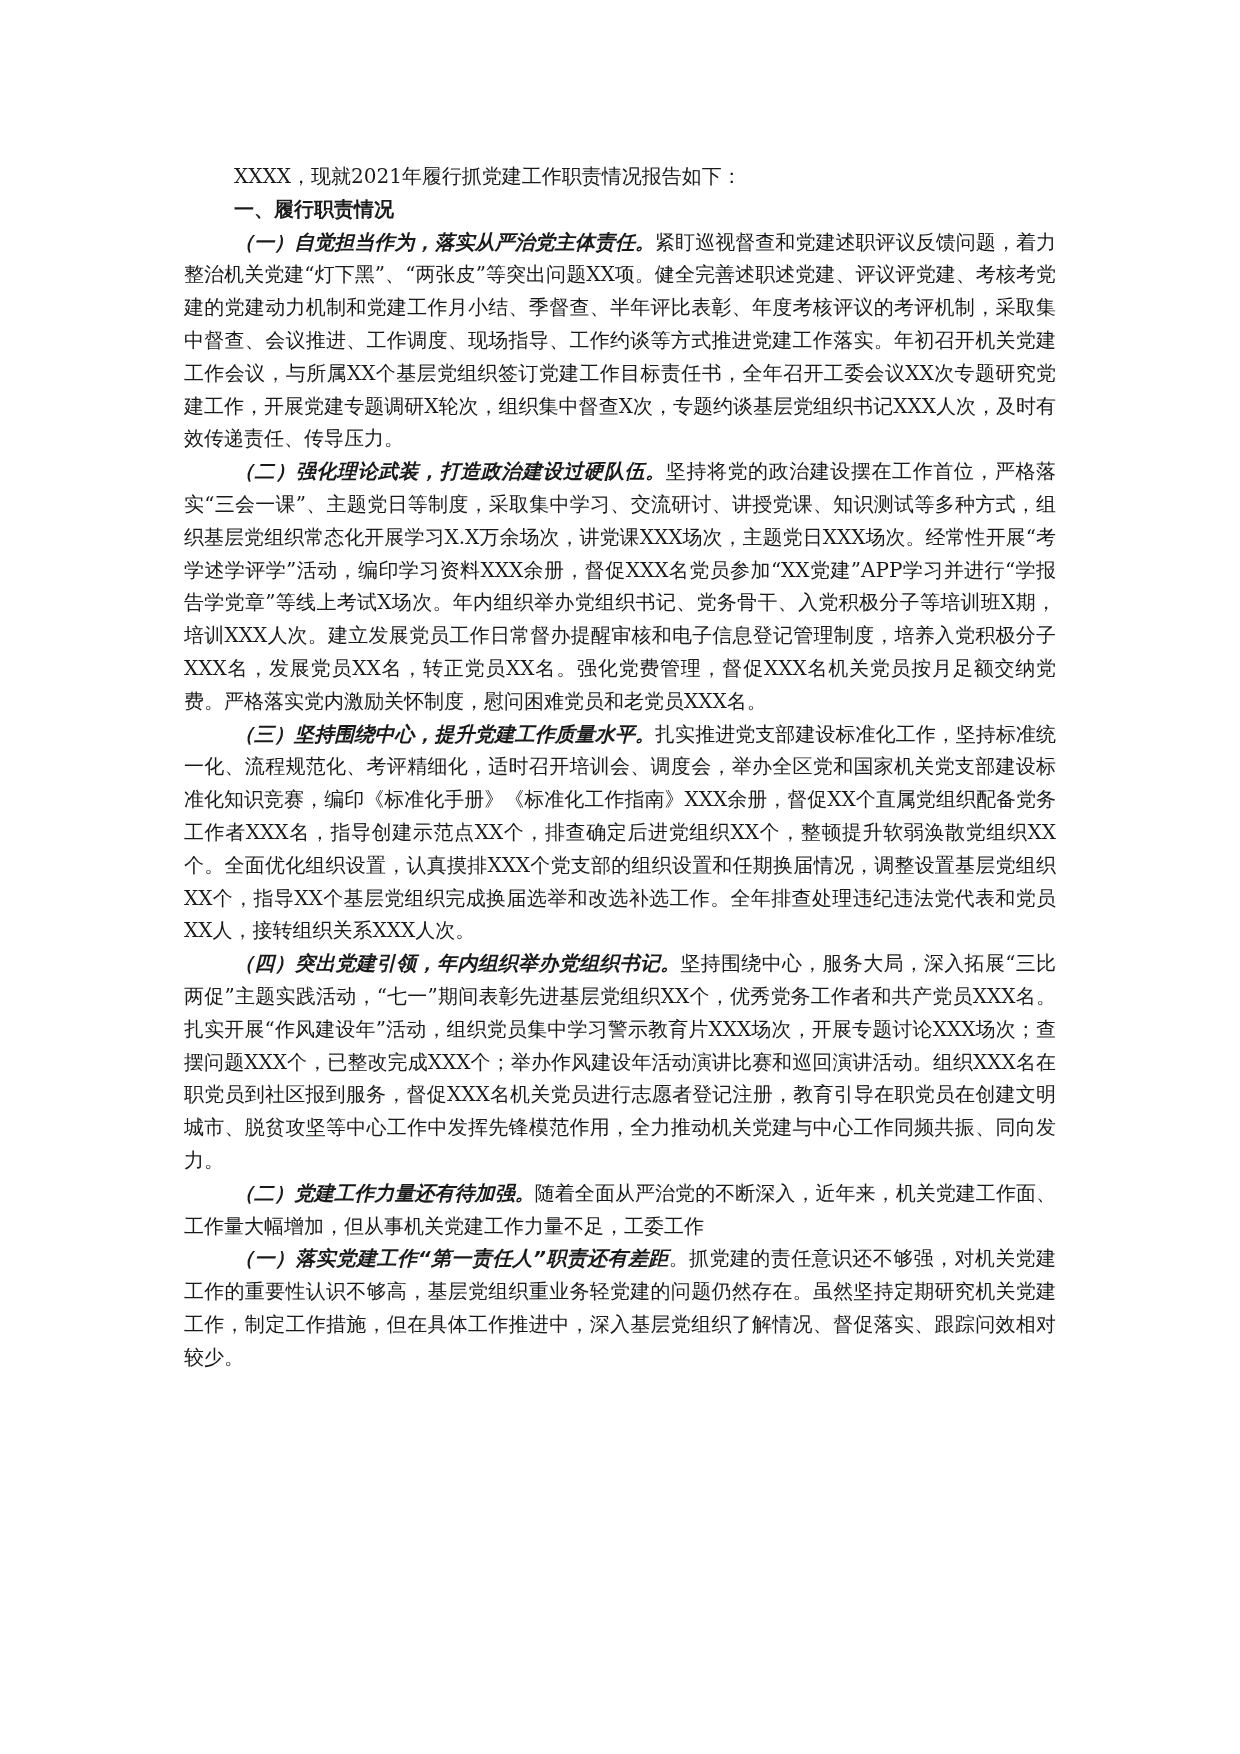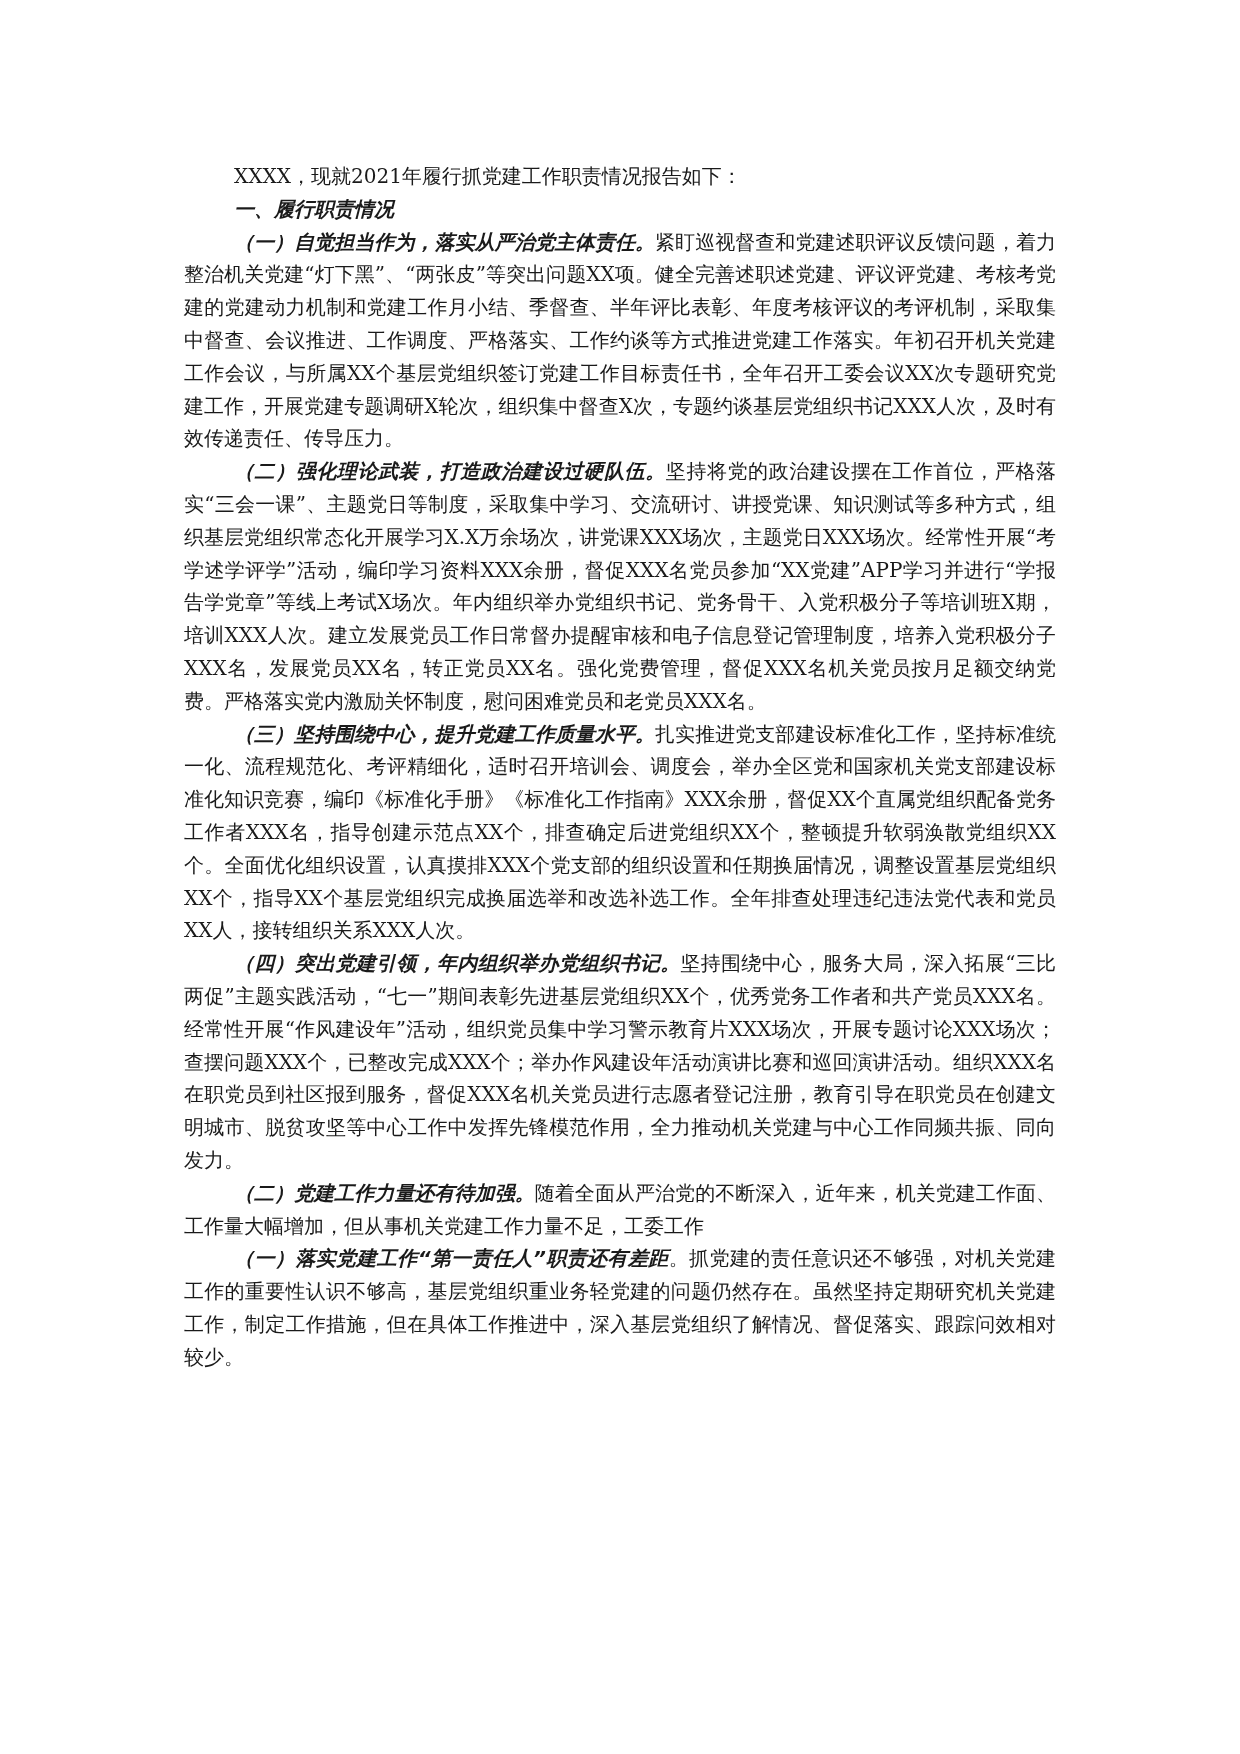--- a/index.html
+++ b/index.html
@@ -1,36 +1,36 @@
 <!DOCTYPE html>
 <html><head>
 <meta charset="utf-8">
 <style>
   html, body { margin:0; padding:0; background:#ffffff; }
   body { width:1240px; height:1754px; position:relative; overflow:hidden; }
   .page { position:absolute; left:184px; top:160px; width:872px; color:#1a1a1a;
           font-family:"DejaVu Serif","Liberation Serif",serif; font-size:20px; line-height:32.8px; }
   p { margin:0; text-align:justify; text-justify:inter-character; }
   .indent { text-indent:50px; }
-  .h1 { font-weight:bold; text-indent:50px; font-family:"DejaVu Sans","Liberation Sans",sans-serif;font-style:italic; }
+  .h1 { font-weight:bold; text-indent:50px; font-family:"DejaVu Sans","Liberation Sans",sans-serif; }
   .lead { font-weight:bold; font-family:"DejaVu Sans","Liberation Sans",sans-serif;font-style:italic; }
 </style>
 </head>
 <body>
 
 <div class="page">
   <p class="indent">XXXX，现就2021年履行抓党建工作职责情况报告如下：</p>
 
   <p class="h1">一、履行职责情况</p>
 
-  <p class="indent"><span class="lead">（一）自觉担当作为，落实从严治党主体责任。</span><span>紧盯巡视督查和党建述职评议反馈问题，着力整治机关党建“灯下黑”、“两张皮”等突出问题XX项。健全完善述职述党建、评议评党建、考核考党建的党建动力机制和党建工作月小结、季督查、半年评比表彰、年度考核评议的考评机制，采取集中督查、会议推进、工作调度、严格落实、工作约谈等方式推进党建工作落实。年初召开机关党建工作会议，与所属XX个基层党组织签订党建工作目标责任书，全年召开工委会议XX次专题研究党建工作，开展党建专题调研X轮次，组织集中督查X次，专题约谈基层党组织书记XXX人次，及时有效传递责任、传导压力。</span></p>
+  <p class="indent"><span class="lead">（一）自觉担当作为，落实从严治党主体责任。</span><span>紧盯巡视督查和党建述职评议反馈问题，着力整治机关党建“灯下黑”、“两张皮”等突出问题XX项。健全完善述职述党建、评议评党建、考核考党建的党建动力机制和党建工作月小结、季督查、半年评比表彰、年度考核评议的考评机制，采取集中督查、会议推进、工作调度、现场指导、工作约谈等方式推进党建工作落实。年初召开机关党建工作会议，与所属XX个基层党组织签订党建工作目标责任书，全年召开工委会议XX次专题研究党建工作，开展党建专题调研X轮次，组织集中督查X次，专题约谈基层党组织书记XXX人次，及时有效传递责任、传导压力。</span></p>
 
   <p class="indent"><span class="lead">（二）强化理论武装，打造政治建设过硬队伍。</span><span>坚持将党的政治建设摆在工作首位，严格落实“三会一课”、主题党日等制度，采取集中学习、交流研讨、讲授党课、知识测试等多种方式，组织基层党组织常态化开展学习X.X万余场次，讲党课XXX场次，主题党日XXX场次。经常性开展“考学述学评学”活动，编印学习资料XXX余册，督促XXX名党员参加“XX党建”APP学习并进行“学报告学党章”等线上考试X场次。年内组织举办党组织书记、党务骨干、入党积极分子等培训班X期，培训XXX人次。建立发展党员工作日常督办提醒审核和电子信息登记管理制度，培养入党积极分子XXX名，发展党员XX名，转正党员XX名。强化党费管理，督促XXX名机关党员按月足额交纳党费。严格落实党内激励关怀制度，慰问困难党员和老党员XXX名。</span></p>
 
   <p class="indent"><span class="lead">（三）坚持围绕中心，提升党建工作质量水平。</span><span>扎实推进党支部建设标准化工作，坚持标准统一化、流程规范化、考评精细化，适时召开培训会、调度会，举办全区党和国家机关党支部建设标准化知识竞赛，编印《标准化手册》《标准化工作指南》XXX余册，督促XX个直属党组织配备党务工作者XXX名，指导创建示范点XX个，排查确定后进党组织XX个，整顿提升软弱涣散党组织XX个。全面优化组织设置，认真摸排XXX个党支部的组织设置和任期换届情况，调整设置基层党组织XX个，指导XX个基层党组织完成换届选举和改选补选工作。全年排查处理违纪违法党代表和党员XX人，接转组织关系XXX人次。</span></p>
 
-  <p class="indent"><span class="lead">（四）突出党建引领，年内组织举办党组织书记。</span><span>坚持围绕中心，服务大局，深入拓展“三比两促”主题实践活动，“七一”期间表彰先进基层党组织XX个，优秀党务工作者和共产党员XXX名。经常性开展“作风建设年”活动，组织党员集中学习警示教育片XXX场次，开展专题讨论XXX场次；查摆问题XXX个，已整改完成XXX个；举办作风建设年活动演讲比赛和巡回演讲活动。组织XXX名在职党员到社区报到服务，督促XXX名机关党员进行志愿者登记注册，教育引导在职党员在创建文明城市、脱贫攻坚等中心工作中发挥先锋模范作用，全力推动机关党建与中心工作同频共振、同向发力。</span></p>
+  <p class="indent"><span class="lead">（四）突出党建引领，年内组织举办党组织书记。</span><span>坚持围绕中心，服务大局，深入拓展“三比两促”主题实践活动，“七一”期间表彰先进基层党组织XX个，优秀党务工作者和共产党员XXX名。扎实开展“作风建设年”活动，组织党员集中学习警示教育片XXX场次，开展专题讨论XXX场次；查摆问题XXX个，已整改完成XXX个；举办作风建设年活动演讲比赛和巡回演讲活动。组织XXX名在职党员到社区报到服务，督促XXX名机关党员进行志愿者登记注册，教育引导在职党员在创建文明城市、脱贫攻坚等中心工作中发挥先锋模范作用，全力推动机关党建与中心工作同频共振、同向发力。</span></p>
 
 
   <p class="indent"><span class="lead">（二）党建工作力量还有待加强。</span><span>随着全面从严治党的不断深入，近年来，机关党建工作面、工作量大幅增加，但从事机关党建工作力量不足，工委工作</span></p>
 
   <p class="indent"><span class="lead">（一）落实党建工作“第一责任人”职责还有差距</span><span>。抓党建的责任意识还不够强，对机关党建工作的重要性认识不够高，基层党组织重业务轻党建的问题仍然存在。虽然坚持定期研究机关党建工作，制定工作措施，但在具体工作推进中，深入基层党组织了解情况、督促落实、跟踪问效相对较少。</span></p>
 </div>
 
 </body></html>

